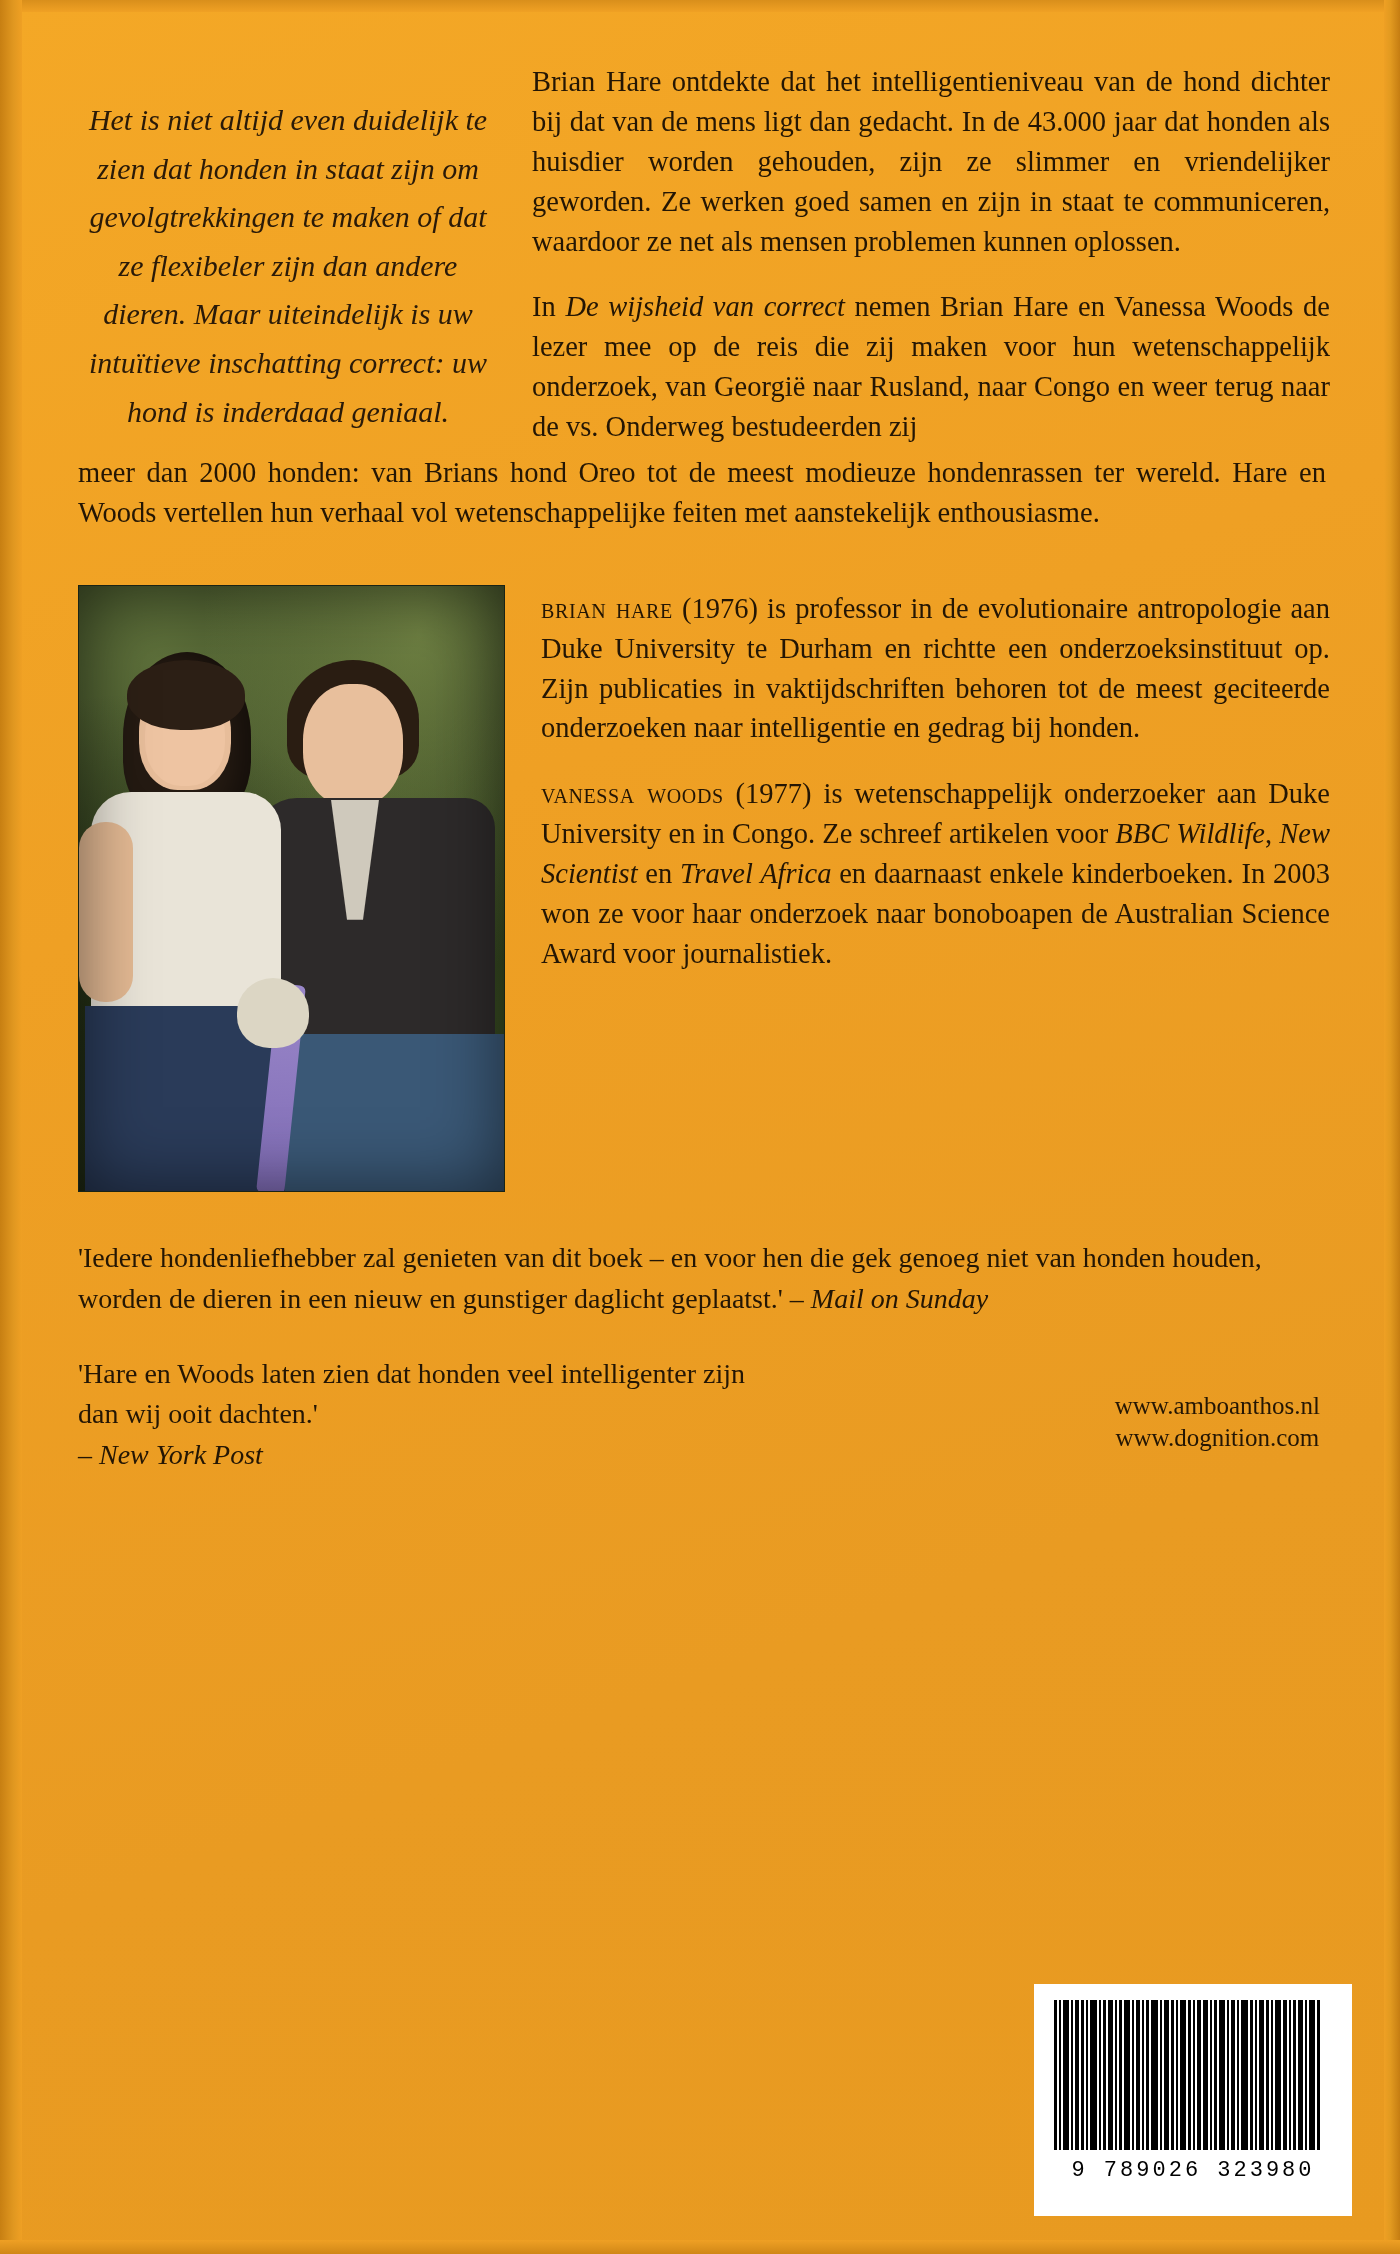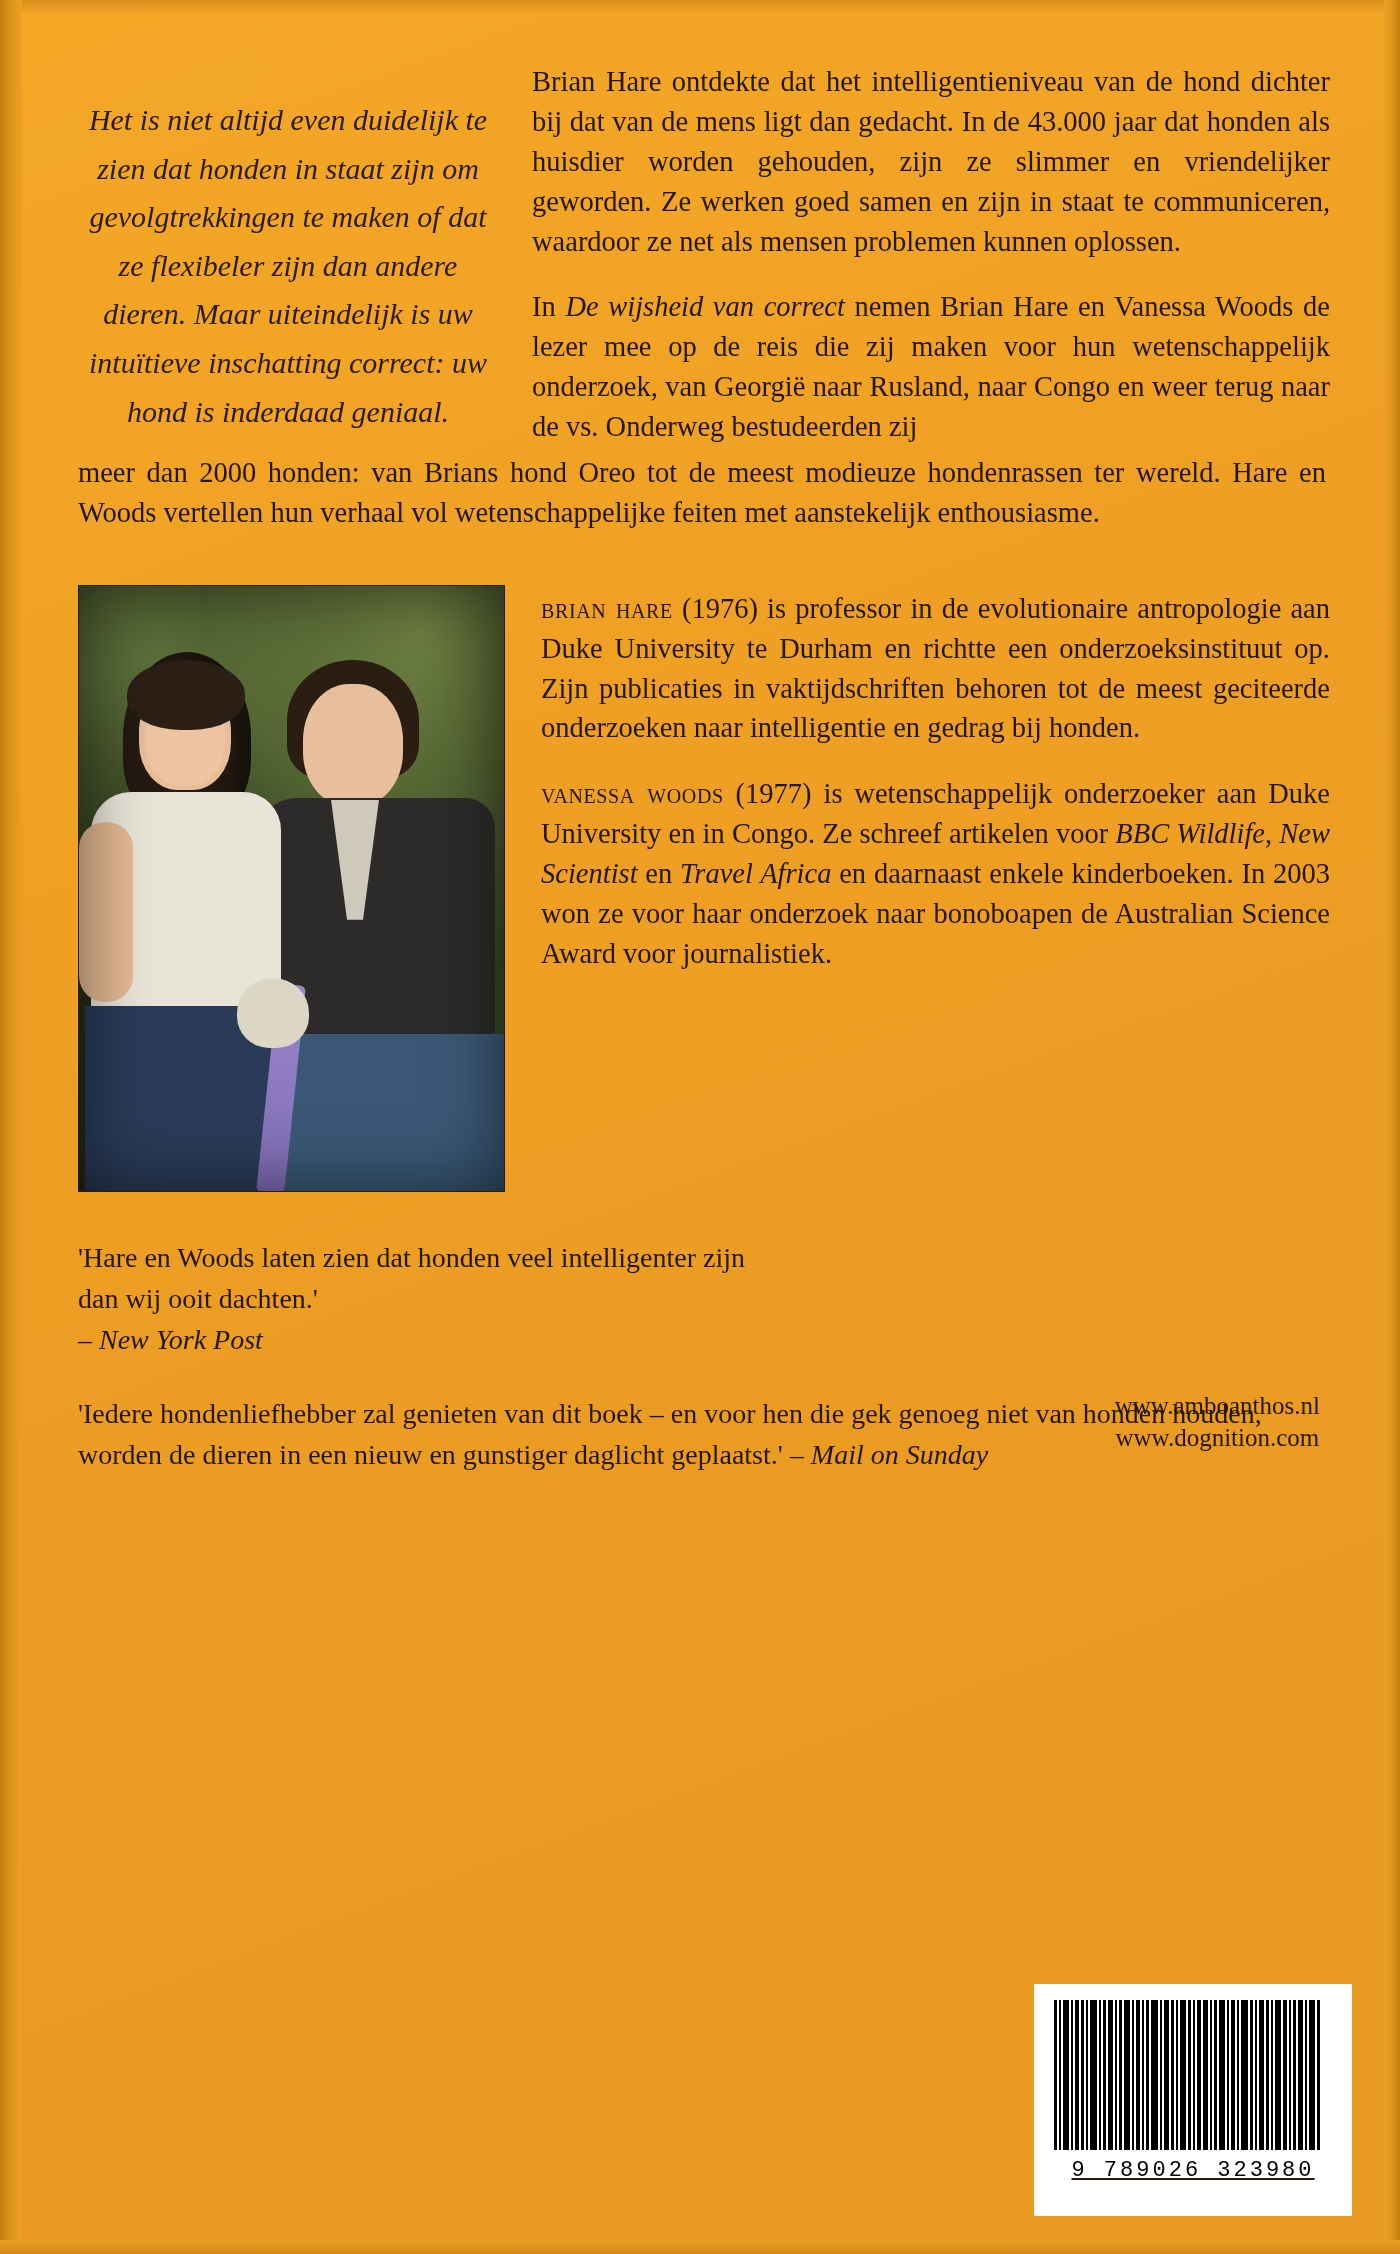--- a/index.html
+++ b/index.html
@@ -261,21 +261,20 @@
   }
   .barcode {
     background: #ffffff;
     padding: 16px 14px 8px 14px;
     box-sizing: border-box;
     width: 318px;
     height: 232px;
     display: flex;
     flex-direction: column;
     justify-content: flex-start;
-    text-decoration: underline;
   }
   .bars {
     height: 150px;
     display: flex;
     align-items: stretch;
     gap: 0;
     padding: 0 6px;
   }
   .bars i {
     display: block;
@@ -336,22 +335,22 @@
         <div class="photo-vignette"></div>
       </div>
 
       <div class="bio-text">
         <p><span class="sc">brian hare</span> <span>(1976)</span><span> is professor in de evolutionaire antropologie aan Duke University te Durham en richtte een onderzoeksinstituut op. Zijn publicaties in vaktijdschriften behoren tot de meest geciteerde onderzoeken naar intelligentie en gedrag bij honden.</span></p>
         <p><span class="sc">vanessa woods</span> <span>(1977)</span><span> is wetenschappelijk onderzoeker aan Duke University en in Congo. Ze schreef artikelen voor </span><em>BBC Wildlife</em><span>, </span><em>New Scientist</em><span> en </span><em>Travel Africa</em><span> en daarnaast enkele kinderboeken. In 2003 won ze voor haar onderzoek naar bonoboapen de Australian Science Award voor journalistiek.</span></p>
       </div>
     </div>
 
     <div class="reviews">
+      <p class="review review-1"><span>'Iedere hondenliefhebber zal genieten van dit boek – en voor hen die gek genoeg niet van honden houden, worden de dieren in een nieuw en gunstiger daglicht geplaatst.' – </span><em>Mail on Sunday</em></p>
       <p class="review review-2"><span>'Hare en Woods laten zien dat honden veel intelligenter zijn dan wij ooit dachten.'</span><br><em>– New York Post</em></p>
-      <p class="review review-1"><span>'Iedere hondenliefhebber zal genieten van dit boek – en voor hen die gek genoeg niet van honden houden, worden de dieren in een nieuw en gunstiger daglicht geplaatst.' – </span><em>Mail on Sunday</em></p>
     </div>
 
     <div class="bottom-row">
       <div class="websites">
         <div>www.amboanthos.nl</div>
         <div>www.dognition.com</div>
       </div>
     </div>
 
   </div>

